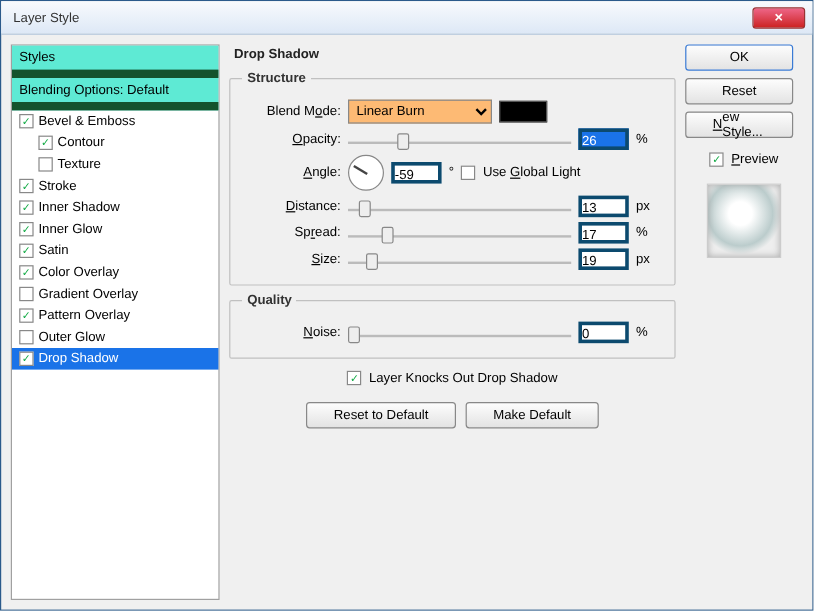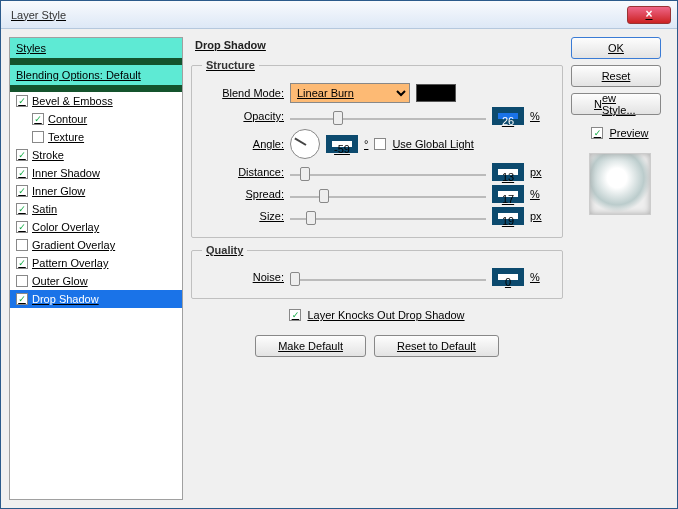--- a/index.html
+++ b/index.html
@@ -1,38 +1,38 @@
 <!DOCTYPE html>
 <html><head>
 <meta charset="utf-8">
 <style>
 * { box-sizing: border-box; font-family: "Segoe UI", Tahoma, sans-serif; font-size: 11px; }
 body { margin: 0; background: #fff; }
-.window { width: 678px; height: 509px; border: 1px solid #2b5a8b; background: #f0f0f0; display: flex; flex-direction: column; text-decoration: underline; }
+.window { width: 678px; height: 509px; border: 1px solid #2b5a8b; background: #f0f0f0; display: flex; flex-direction: column; }
 .titlebar { height: 28px; background: linear-gradient(#f8fafd,#dde8f6); display: flex; align-items: center; padding: 0 6px; border-bottom: 1px solid #b5c8dd; }
 .titlebar .title { flex: 1; color: #333; padding-left: 4px; }
 .titlebar .close { width: 44px; height: 18px; background: linear-gradient(#e68,#c22); border: 1px solid #933; border-radius: 3px; color: #fff; text-align: center; line-height: 14px; font-weight: bold; font-size: 12px; }
 .body { flex: 1; display: flex; padding: 8px; gap: 8px; }
 .left { width: 174px; border: 1px solid #a0a0a0; background: #fff; display: flex; flex-direction: column; }
 .left .hdr { padding: 4px 6px; background: #5eead4; border-bottom: 7px solid #14532d; }
 .left .row { padding: 3px 6px; display: flex; align-items: center; gap: 4px; cursor: default; }
 .left .row.sel { background: #1a73e8; color: #fff; }
 .left .indent { padding-left: 22px; }
 .chk { width: 12px; height: 12px; border: 1px solid #888; background: #fff; display: inline-flex; align-items: center; justify-content: center; font-size: 9px; color: #1a4; line-height: 1; }
 .mid { flex: 1; display: flex; flex-direction: column; gap: 6px; }
 fieldset { border: 1px solid #c0c0c0; border-radius: 2px; padding: 8px 10px 8px; margin: 0; }
 legend { padding: 0 4px; font-weight: bold; color: #333; }
 .section-title { font-weight: bold; color: #222; padding: 2px 4px; }
 .frow { display: flex; align-items: center; gap: 6px; margin: 4px 0; }
 .frow .lbl { width: 82px; text-align: right; }
 .frow .lbl u { text-decoration: underline; }
 .slider { flex: 1; height: 16px; position: relative; }
 .slider .track { position: absolute; top: 10px; left: 0; right: 0; height: 2px; background: #bbb; }
 .slider .thumb { position: absolute; top: 3px; width: 10px; height: 14px; background: #eee; border: 1px solid #888; border-radius: 2px; }
-.valbox { width: 32px; height: 18px; border: 6px solid #0c4a6e; background: #fff; text-align: center; line-height: 16px; }
+.valbox { width: 42px; height: 18px; border: 3px solid #0c4a6e; background: #fff; text-align: left; line-height: 16px; }
 .valbox.sel { background: #1a73e8; color: #fff; }
 .unit { width: 22px; }
 select { height: 20px; border: 1px solid #888; background: #fdba74; padding: 0 2px; }
 .swatch { width: 40px; height: 18px; background: #000; border: 1px solid #555; }
 .anglectl { width: 30px; height: 30px; border: 1px solid #888; border-radius: 50%; position: relative; background: #fff; }
 .anglectl .hand { position: absolute; width: 2px; height: 13px; background: #444; top: 2px; left: 14px; transform-origin: 50% 100%; transform: rotate(-59deg); }
 .contour { width: 34px; height: 28px; border: 1px solid #666; background: linear-gradient(135deg,#888 49%,#fff 50%); display: inline-block; }
 .dropbtn { width: 14px; height: 28px; border: 1px solid #666; background: #eee; display: inline-flex; align-items: center; justify-content: center; margin-left: -1px; }
 .btn { height: 22px; border: 1px solid #888; background: linear-gradient(#fdfdfd,#e3e3e3); border-radius: 3px; padding: 0 22px; display: inline-flex; align-items: center; justify-content: center; }
 .right { width: 98px; display: flex; flex-direction: column; gap: 6px; align-items: stretch; }
@@ -181,22 +181,22 @@
           <div class="valbox">0</div>
           <span class="unit">%</span>
         </div>
       </fieldset>
 
       <div class="frow" style="justify-content:center">
         <span class="chk">✓</span>
         <span>Layer Knocks Out Drop Shadow</span>
       </div>
       <div class="btnrow">
+        <div class="btn">Reset to Default</div>
         <div class="btn">Make Default</div>
-        <div class="btn">Reset to Default</div>
       </div>
     </div>
 
     <div class="right">
       <div class="btn" style="border-color:#3a7bd5">OK</div>
       <div class="btn">Reset</div>
       <div class="btn"><u>N</u>ew Style...</div>
       <div class="frow" style="justify-content:center;margin-top:6px">
         <span class="chk">✓</span>
         <span><u>P</u>review</span>

